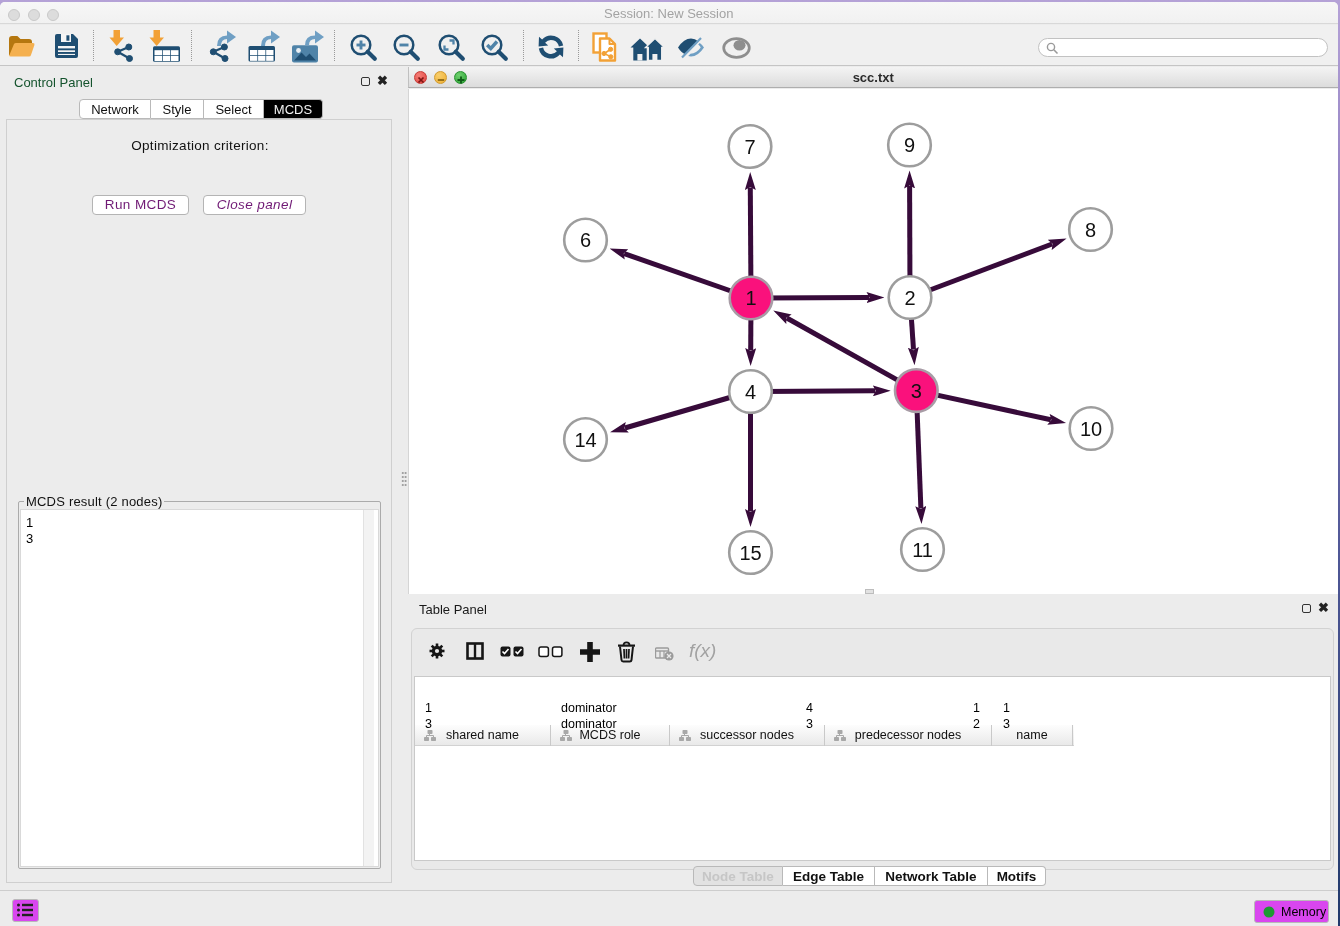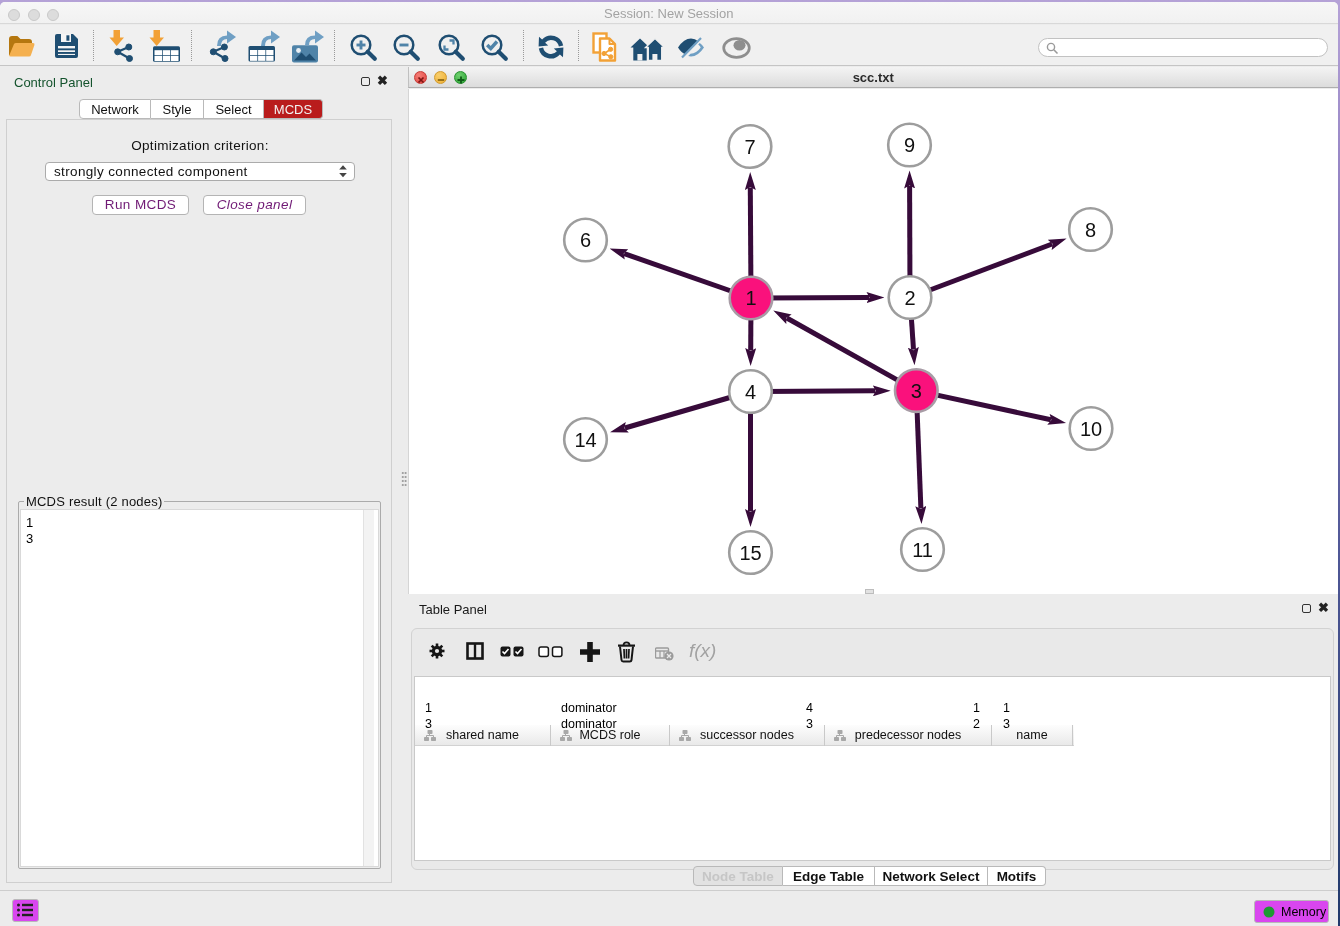--- a/index.html
+++ b/index.html
@@ -201,30 +201,24 @@
       </div>
   </div>
   <div id="cpanel">
     <div id="cp-title">Control Panel</div>
     <div class="hdr-max" style="left:361px; top:11px;"></div>
     <div class="hdr-x" style="left:377px; top:7px;">✖</div>
     <div class="seg" style="left:79px; top:33px;">
       <div style="width:72px;">Network</div>
       <div style="width:53px;">Style</div>
       <div style="width:60px;">Select</div>
-      <div style="width:59px; background:#b91c1c; color:#f3f3f3;">MCDS</div>
+      <div style="width:59px; background:#000000; color:#f3f3f3;">MCDS</div>
     </div>
     <div id="cp-pane"></div>
     <div id="opt-label">Optimization criterion:</div>
-    <div id="dropdown">strongly connected component
-      <svg width="10" height="15" viewBox="0 0 10 15" style="position:absolute; right:6px; top:1px;">
-          <path d="M1.2 5.5 L5 1.2 L8.8 5.5 Z" fill="#444"></path>
-          <path d="M1.2 9 L5 13.3 L8.8 9 Z" fill="#444"></path>
-        </svg>
-    </div>
     <div class="btn" style="left:92px; top:129px; width:97px;">Run MCDS</div>
     <div class="btn" style="left:203px; top:129px; width:103px;font-style:italic;">Close panel</div>
     <div id="groupbox">
       <div id="gb-label">MCDS result (2 nodes)</div>
       <div id="gb-list">
           <div style="padding:5px 0 0 5px; line-height:16px;">1<br>3</div>
         <div id="gb-scroll"></div>
       </div>
     </div>
   </div>
@@ -424,21 +418,21 @@
             <div class="td" style="left:146px; width:100px; text-align:left;">dominator</div>
             <div class="td" style="left:255px; width:143px; text-align:right;">3</div>
             <div class="td" style="left:410px; width:155px; text-align:right;">2</div>
             <div class="td" style="left:588px; width:40px; text-align:left;">3</div>
           </div>
       </div>
     </div>
     <div id="btabs">
       <div style="width:90px;">Node Table</div>
       <div style="width:92px;">Edge Table</div>
-      <div style="width:113px;">Network Select</div>
+      <div style="width:113px;">Network Table</div>
       <div style="width:58px;">Motifs</div>
     </div>
   </div>
   <div id="statusbar">
     <div class="sbtn" style="left:12px; top:8px; width:27px; height:23px;">
         <svg width="25" height="21" viewBox="0 0 25 21" style="position:absolute;left:0px;top:0px;">
           <g fill="#222">
             <circle cx="5.5" cy="5" r="1.5"></circle>
             <circle cx="5.5" cy="10" r="1.5"></circle>
             <circle cx="5.5" cy="15" r="1.5"></circle>

